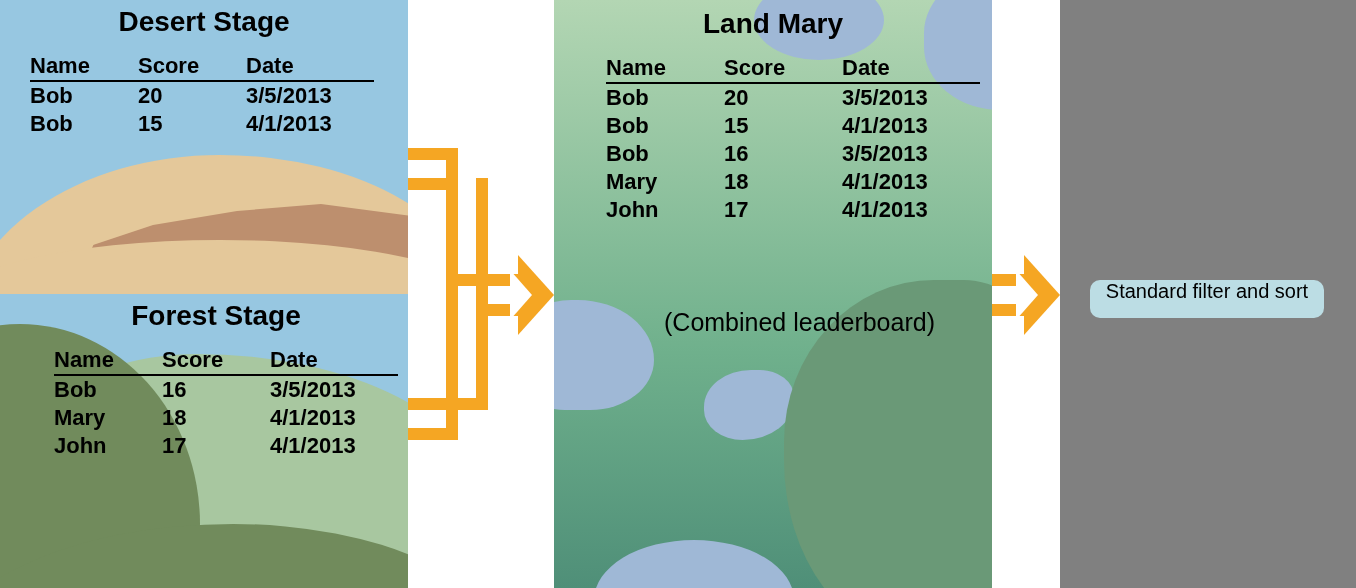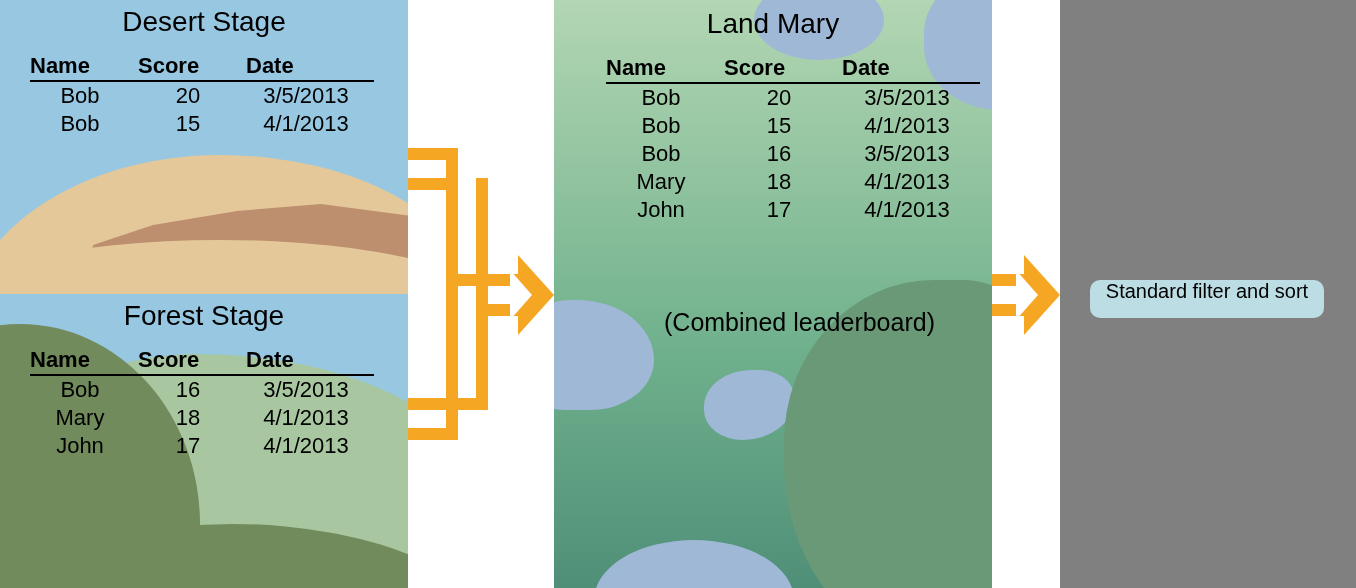--- a/index.html
+++ b/index.html
@@ -9,37 +9,37 @@
     height: 588px;
     font-family: "Helvetica Neue", Helvetica, Arial, sans-serif;
     background: #fff;
   }
   .stage {
     position: absolute;
     box-sizing: border-box;
   }
   .panel-title {
     font-size: 28px;
-    font-weight: 400;
+    font-weight: 700;
     text-align: center;
     margin: 6px 0 14px 0;
   }
   .tbl {
     border-collapse: collapse;
     font-size: 22px;
   }
   .tbl th {
     text-align: left;
     font-weight: 700;
     padding: 1px 8px 1px 0;
     border-bottom: 2px solid #000;
   }
   .tbl td {
-    text-align: center;
-    font-weight: 400;
+    text-align: left;
+    font-weight: 700;
     padding: 1px 8px 1px 0;
   }
   .tbl .col-name  { width: 100px; }
   .tbl .col-score { width: 100px; }
   .tbl .col-date  { width: 120px; }
 
   .tbl.big .col-name  { width: 110px; }
   .tbl.big .col-score { width: 110px; }
   .tbl.big .col-date  { width: 130px; }
 
@@ -166,21 +166,21 @@
         </tr>
       </tbody>
     </table>
   </div>
 </div>
 
 <div id="forest" class="stage">
   <div class="hill-back"></div>
   <div class="hill-mid1"></div>
   <div class="hill-front"></div>
-  <div style="position:relative;">
+  <div style="position:relative;padding-left:24px;">
     <div class="panel-title">Forest Stage</div>
     <table class="tbl" style="margin-left:30px;">
       <thead>
         <tr>
           <th class="col-name">Name</th>
           <th class="col-score">Score</th>
           <th class="col-date">Date</th>
         </tr>
       </thead>
       <tbody>

